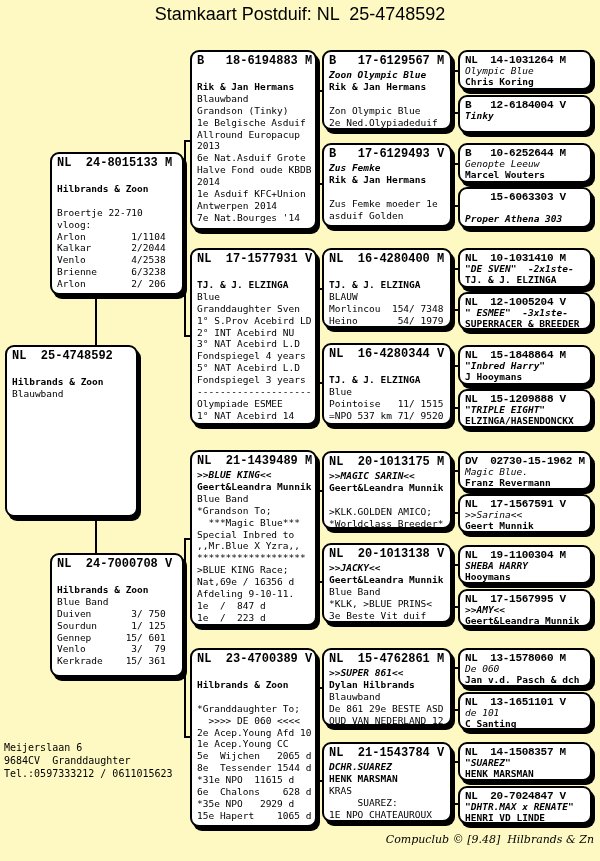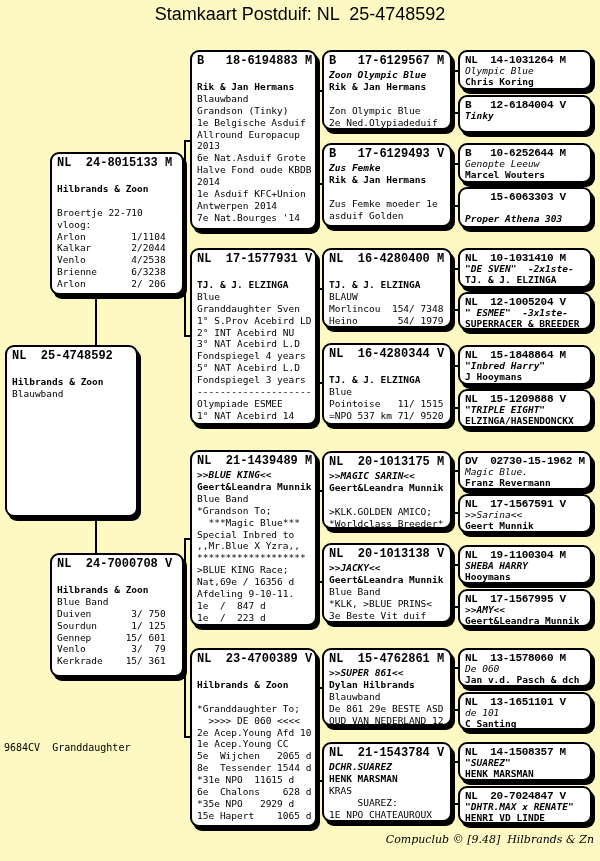--- a/index.html
+++ b/index.html
@@ -280,16 +280,18 @@
       <div class="bracket" style="left: 452px; top: 70px; height: 44px; width: 6px;"></div>
       <div class="bracket" style="left: 452px; top: 163px; height: 44px; width: 6px;"></div>
       <div class="bracket" style="left: 452px; top: 268px; height: 43px; width: 6px;"></div>
       <div class="bracket" style="left: 452px; top: 365px; height: 44px; width: 6px;"></div>
       <div class="bracket" style="left: 452px; top: 470px; height: 44px; width: 6px;"></div>
       <div class="bracket" style="left: 452px; top: 564px; height: 44px; width: 6px;"></div>
       <div class="bracket" style="left: 452px; top: 667px; height: 44px; width: 6px;"></div>
       <div class="bracket" style="left: 452px; top: 761px; height: 44px; width: 6px;"></div>
     </div>
   <div class="ownerblock">
+    <div class="ownerline">Meijerslaan 6</div>
     <div class="ownerline">9684CV  Granddaughter</div>
+    <div class="ownerline">Tel.:0597333212 / 0611015623</div>
   </div>
   <div class="credit">Compuclub © [9.48]  Hilbrands &amp; Zn</div>
 </div>
 
 </body></html>

